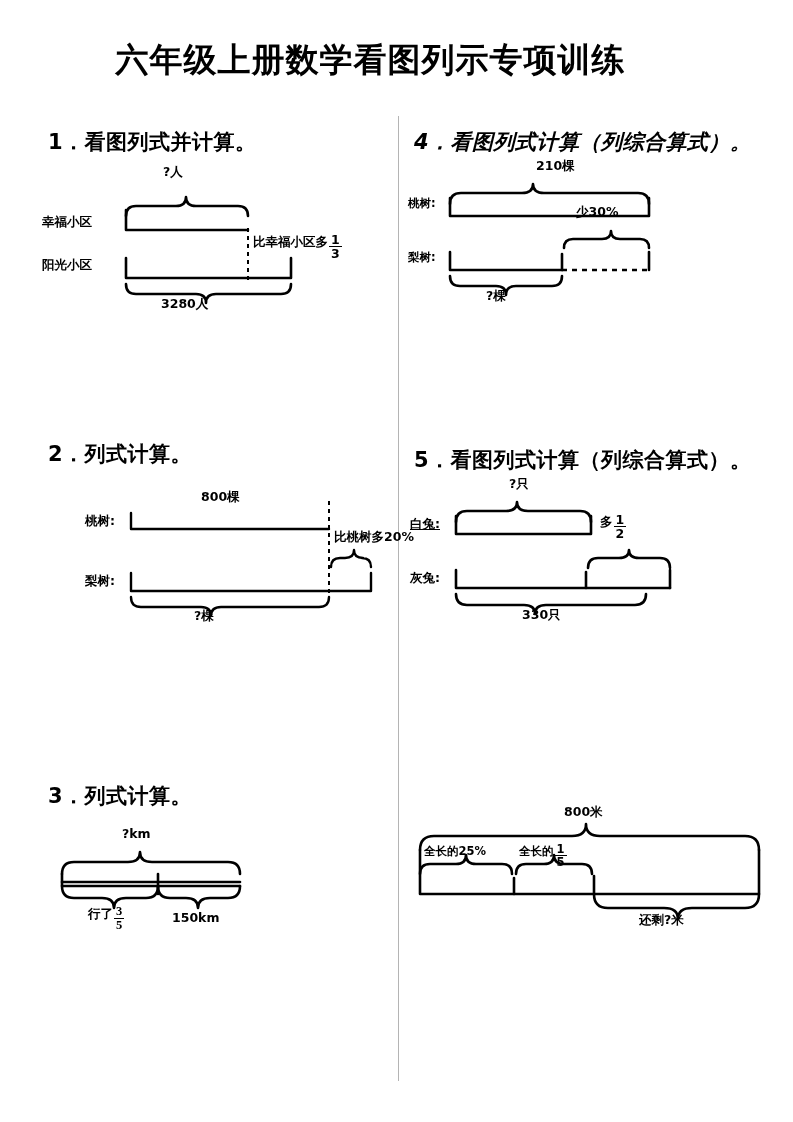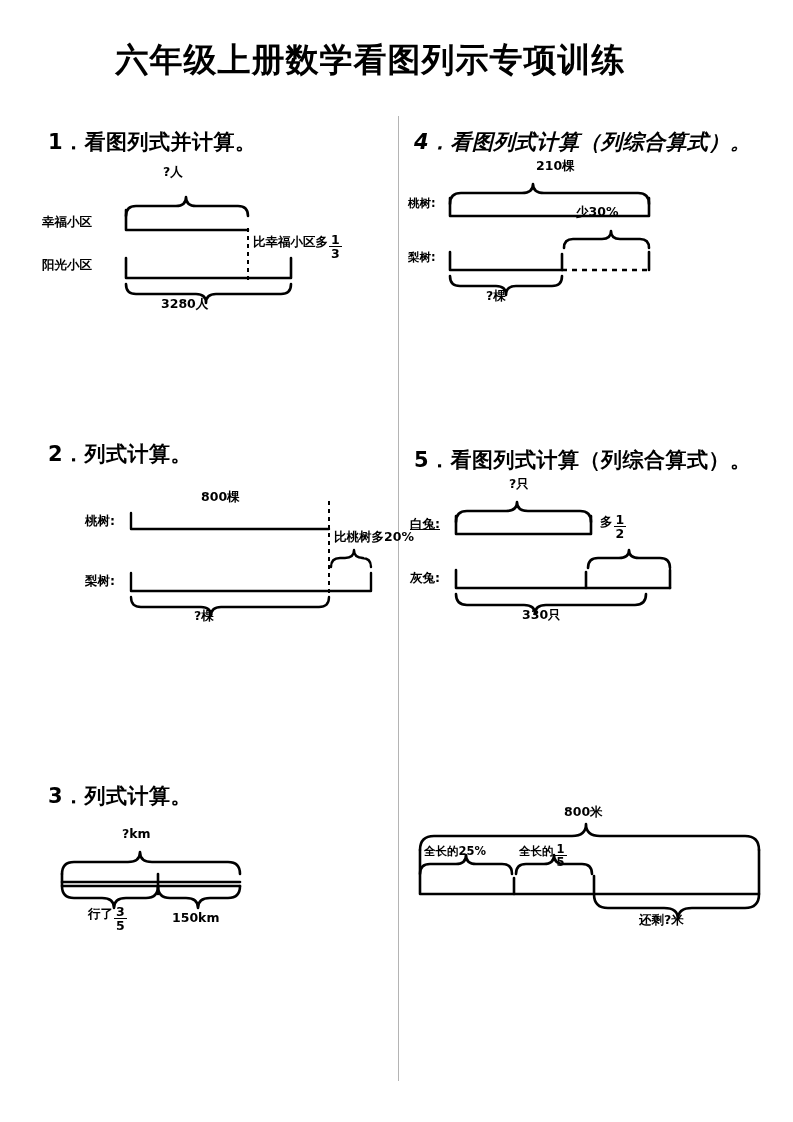--- a/index.html
+++ b/index.html
@@ -176,21 +176,21 @@
         <path d="M 2,46 L 180,46"></path>
 
         <path d="M 98,38 L 98,58"></path>
 
         <path d="M 2,50 q 0,12 12,12 L 42,62 q 12,0 12,10 q 0,-10 12,-10 L 86,62 q 12,0 12,-12"></path>
 
         <path d="M 98,50 q 0,12 12,12 L 126,62 q 12,0 12,10 q 0,-10 12,-10 L 168,62 q 12,0 12,-12"></path>
       </g>
     </svg>
     <div class="lbl" style="left:62px; top:-10px;">?km</div>
-    <div class="lbl" style="left:28px; top:70px;">
+    <div class="lbl" style="left:28px; top:70px;font-family:Liberation Serif, serif;">
       <span class="inline-row">
         <span>行了</span>
         <span class="frac">
           <span class="num">3</span>
           <span class="den">5</span>
         </span>
       </span>
     </div>
     <div class="lbl" style="left:112px; top:74px;">150km</div>
   </div>

